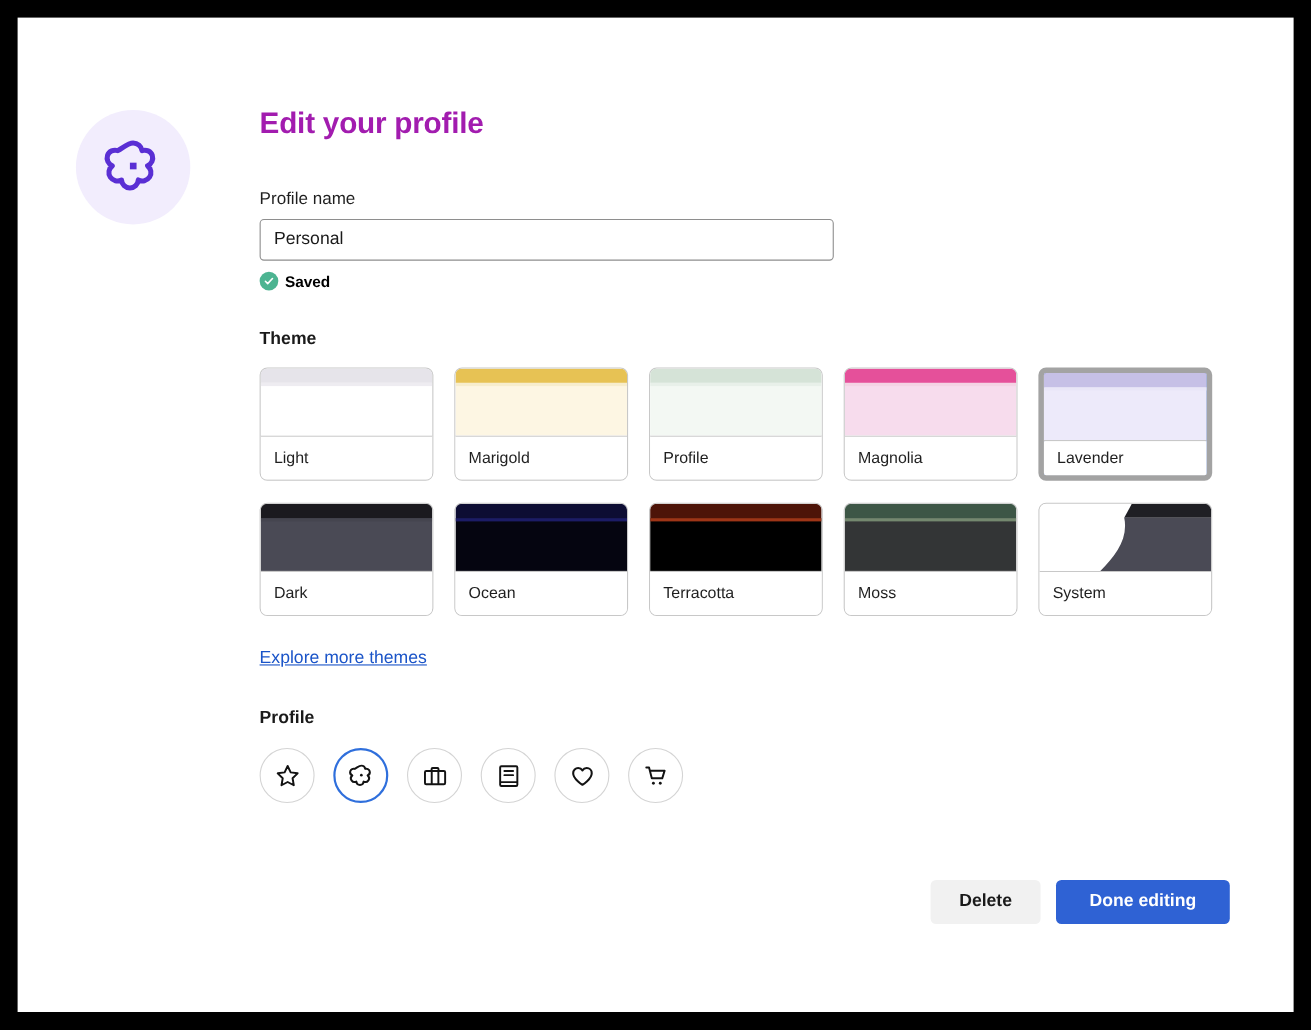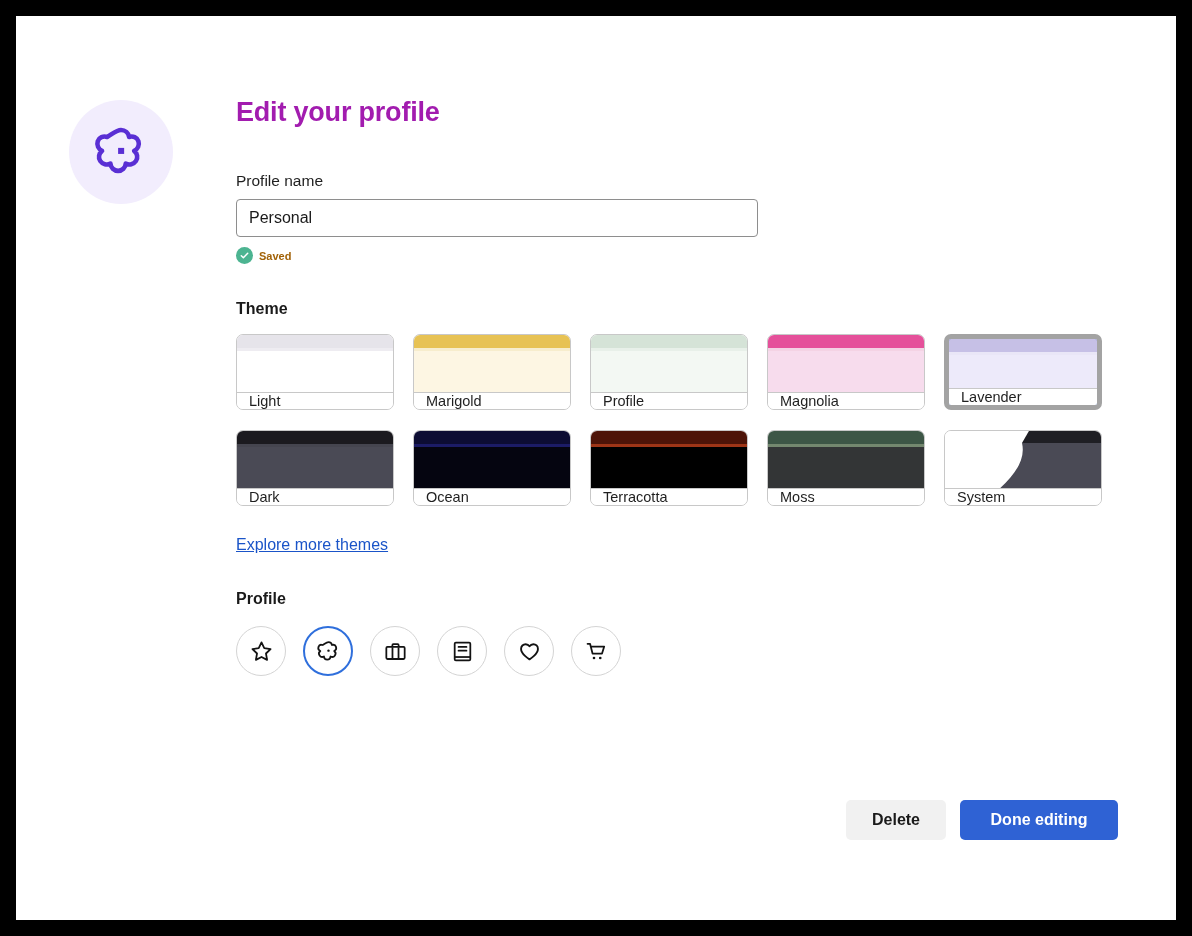--- a/index.html
+++ b/index.html
@@ -78,22 +78,22 @@
     margin-top: 10px;
   }
   #saved-status .check-circle {
     width: 17px; height: 17px;
     flex: 0 0 17px;
     border-radius: 50%;
     background: #4cb491;
     display: flex; align-items: center; justify-content: center;
   }
   #saved-status .saved-text {
-    font-size: 11px;
-    color: #a16207;
+    font-size: 14px;
+    color: #000000;
     font-weight: 600;
   }
 
   .section-heading {
     font-size: 16px;
     font-weight: bold;
     color: #1a1a1a;
     margin-top: 36px;
   }
 
@@ -102,21 +102,21 @@
     margin-top: 16px;
     display: grid;
     grid-template-columns: repeat(5, 158px);
     gap: 20px 19px;
     width: 862px;
   }
 
   .theme-swatch {
     position: relative;
     width: 158px;
-    height: 76px;
+    height: 103px;
     border: 1px solid #c8c8c8;
     border-radius: 7px;
     background: #ffffff;
     overflow: hidden;
     cursor: pointer;
     display: flex;
     flex-direction: column;
   }
   .theme-swatch.selected {
     border: 5px solid #a3a3a3;

